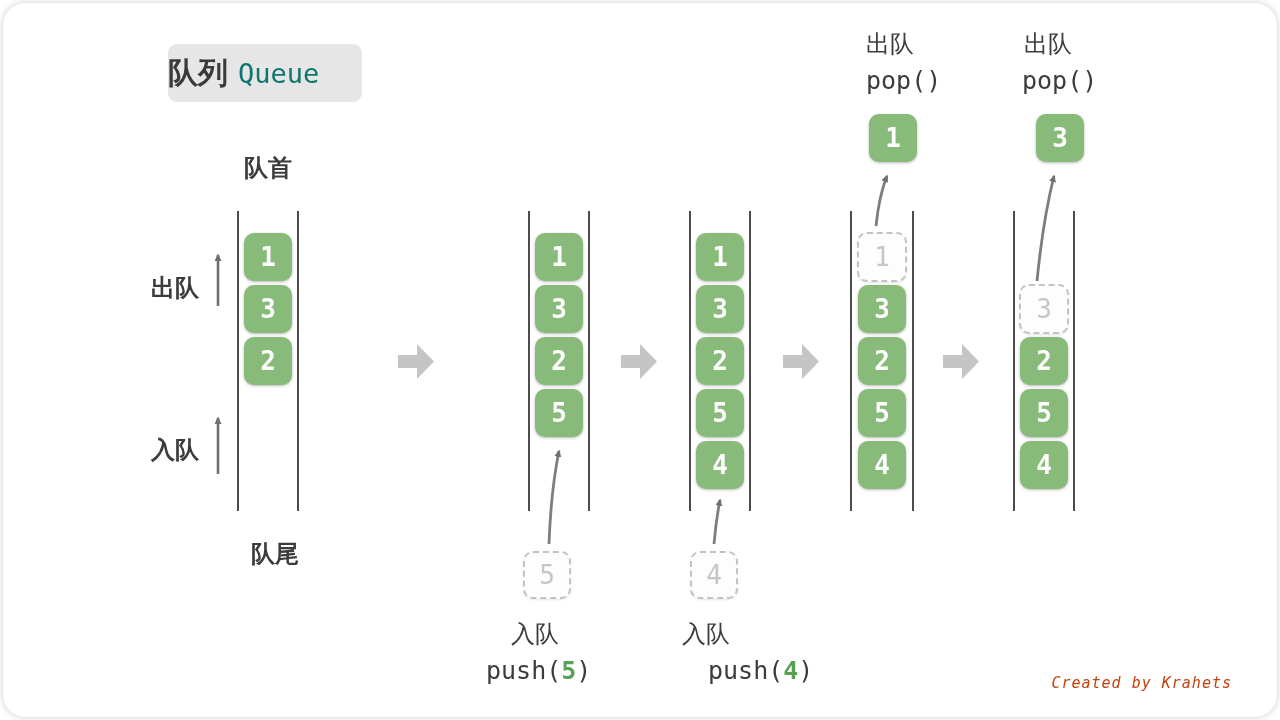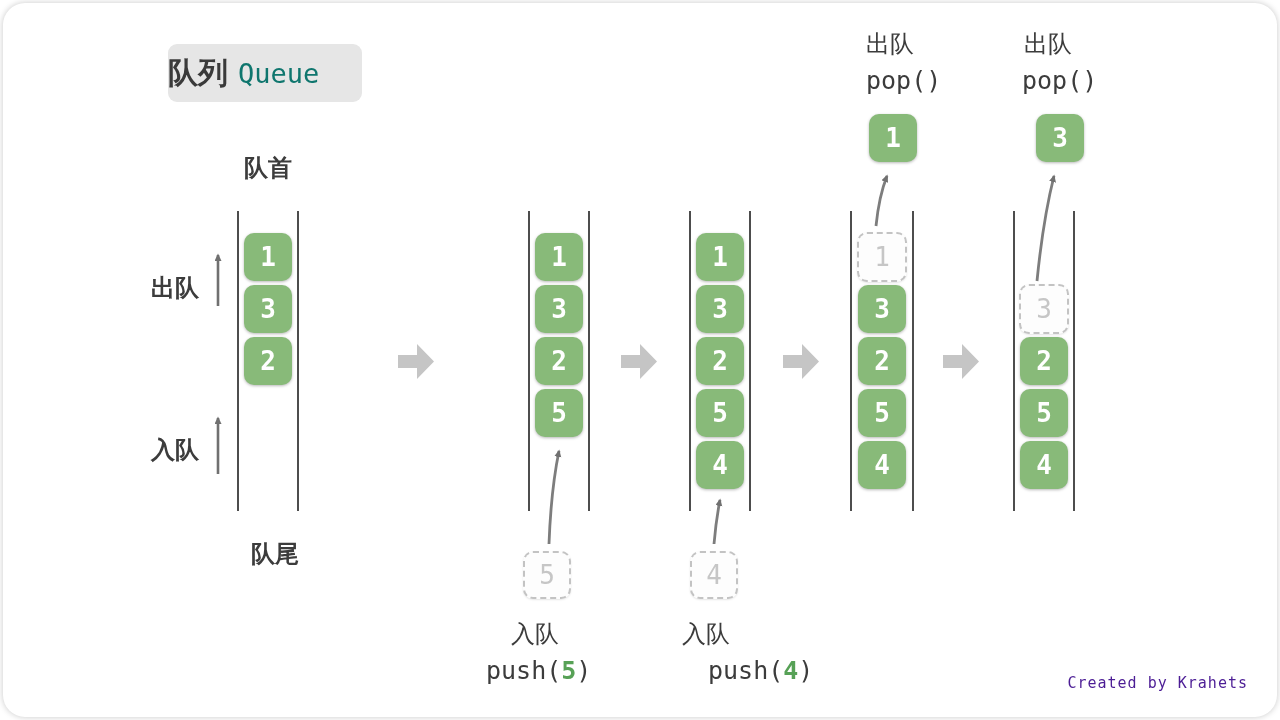--- a/index.html
+++ b/index.html
@@ -16,22 +16,22 @@
   .code{position:absolute;font-family:"DejaVu Sans Mono", monospace;font-size:25px;color:#3c3c3c;white-space:nowrap;}
   .code .argn{color:#57a156;font-weight:700;}
   .vline{position:absolute;width:2px;height:300px;top:211px;background:#4d4d4d;}
   .qbox{position:absolute;width:48px;height:48px;border-radius:10px;background:#88ba79;
         box-shadow:0 1px 3px rgba(0,0,0,.28);display:flex;align-items:center;justify-content:center;
         font-family:"DejaVu Sans Mono", monospace;font-weight:700;font-size:26px;color:#ffffff;}
   .ghost{position:absolute;width:48px;height:48px;border-radius:10px;background:#fdfdfd;
          border:2px dashed #c3c3c3;box-sizing:border-box;box-shadow:0 1px 2px rgba(0,0,0,.10);
          display:flex;align-items:center;justify-content:center;
          font-family:"DejaVu Sans Mono", monospace;font-size:26px;color:#c6c6c6;}
-  .watermark{position:absolute;right:32px;top:674px;font-family:"DejaVu Sans Mono", monospace;
-             font-size:15px;color:#4c1d95;letter-spacing:1px;}
+  .watermark{position:absolute;right:48px;top:674px;font-family:"DejaVu Sans Mono", monospace;
+             font-size:15px;color:#c2410c;letter-spacing:1px;font-style:italic;}
   svg.overlay{position:absolute;left:0;top:0;width:1280px;height:720px;pointer-events:none;}
 </style>
 </head>
 <body>
 
 <div id="canvas">
   <div class="card"></div>
 
   <div class="badge">
     <span class="zh">队列</span>

